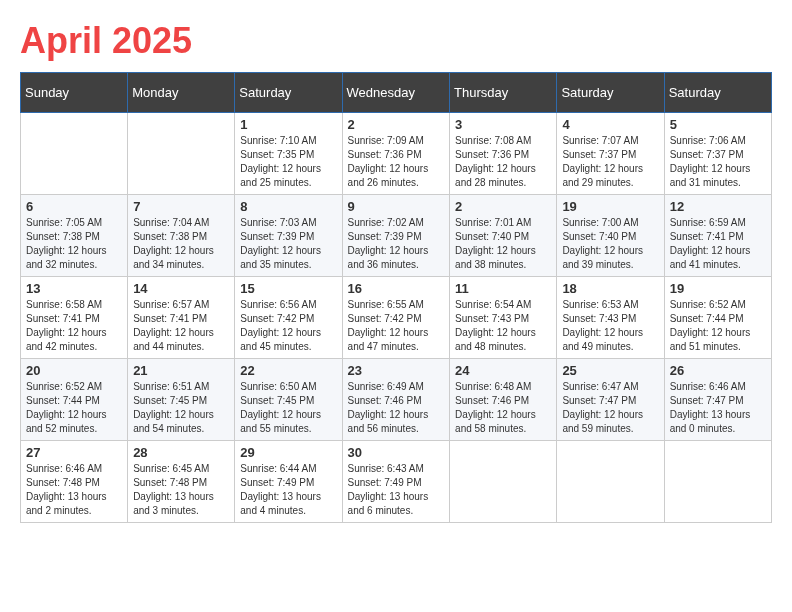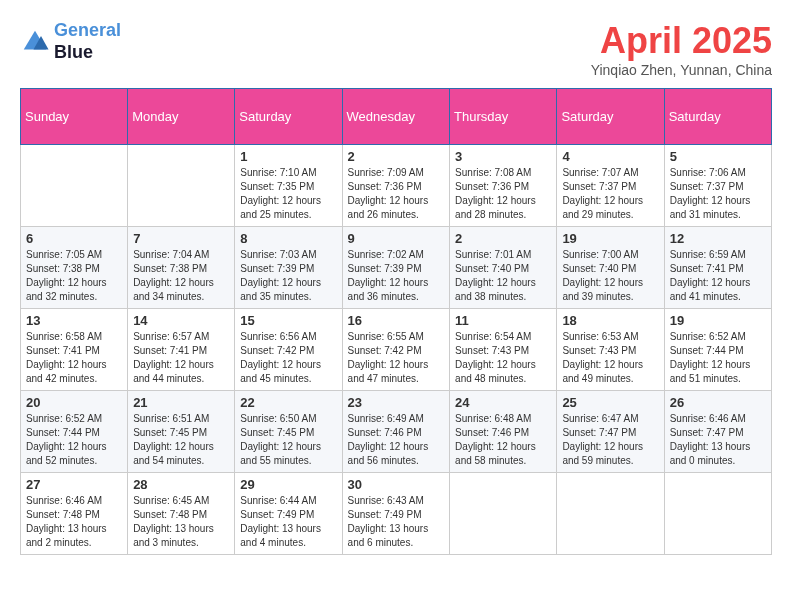--- a/index.html
+++ b/index.html
@@ -45,24 +45,24 @@
     .location {
       font-size: 14px;
       color: #555;
     }
     .calendar {
       width: 100%;
       border-collapse: collapse;
       border: 1px solid #ccc;
     }
     .calendar th {
-      background-color: #ec4899;
+      background-color: #404040;
       color: #fff;
       font-size: 13px;
-      padding: 20px 4px;
+      padding: 12px 4px;
       text-align: left;
       border: 1px solid #2e6aad;
       font-weight: normal;
     }
     .calendar td {
       vertical-align: top;
       border: 1px solid #ccc;
       padding: 4px 5px;
       width: 108px;
       min-height: 80px;
@@ -85,33 +85,22 @@
       line-height: 1.4;
     }
     .empty-cell {
       background: #f9f9f9;
     }
   </style>
 </head>
 <body>
 
 <div class="header">
-  <div class="logo">
-    <svg class="logo-icon" viewBox="0 0 40 40">
-      <polygon points="20,5 35,30 5,30" fill="#4a90d9"></polygon>
-      <polygon points="28,12 38,30 18,30" fill="#2c6aad"></polygon>
-    </svg>
-    <div class="logo-text">
-      <div><span>General</span></div>
-      <div>Blue</div>
-    </div>
-  </div>
   <div class="title-area">
     <div class="month-title">April 2025</div>
-    <div class="location">Yinqiao Zhen, Yunnan, China</div>
   </div>
 </div>
 
 <table class="calendar" id="cal-table">
   <thead>
     <tr id="cal-header-row">
         <th>Sunday</th>
         <th>Monday</th>
         <th>Saturday</th>
         <th>Wednesday</th>

